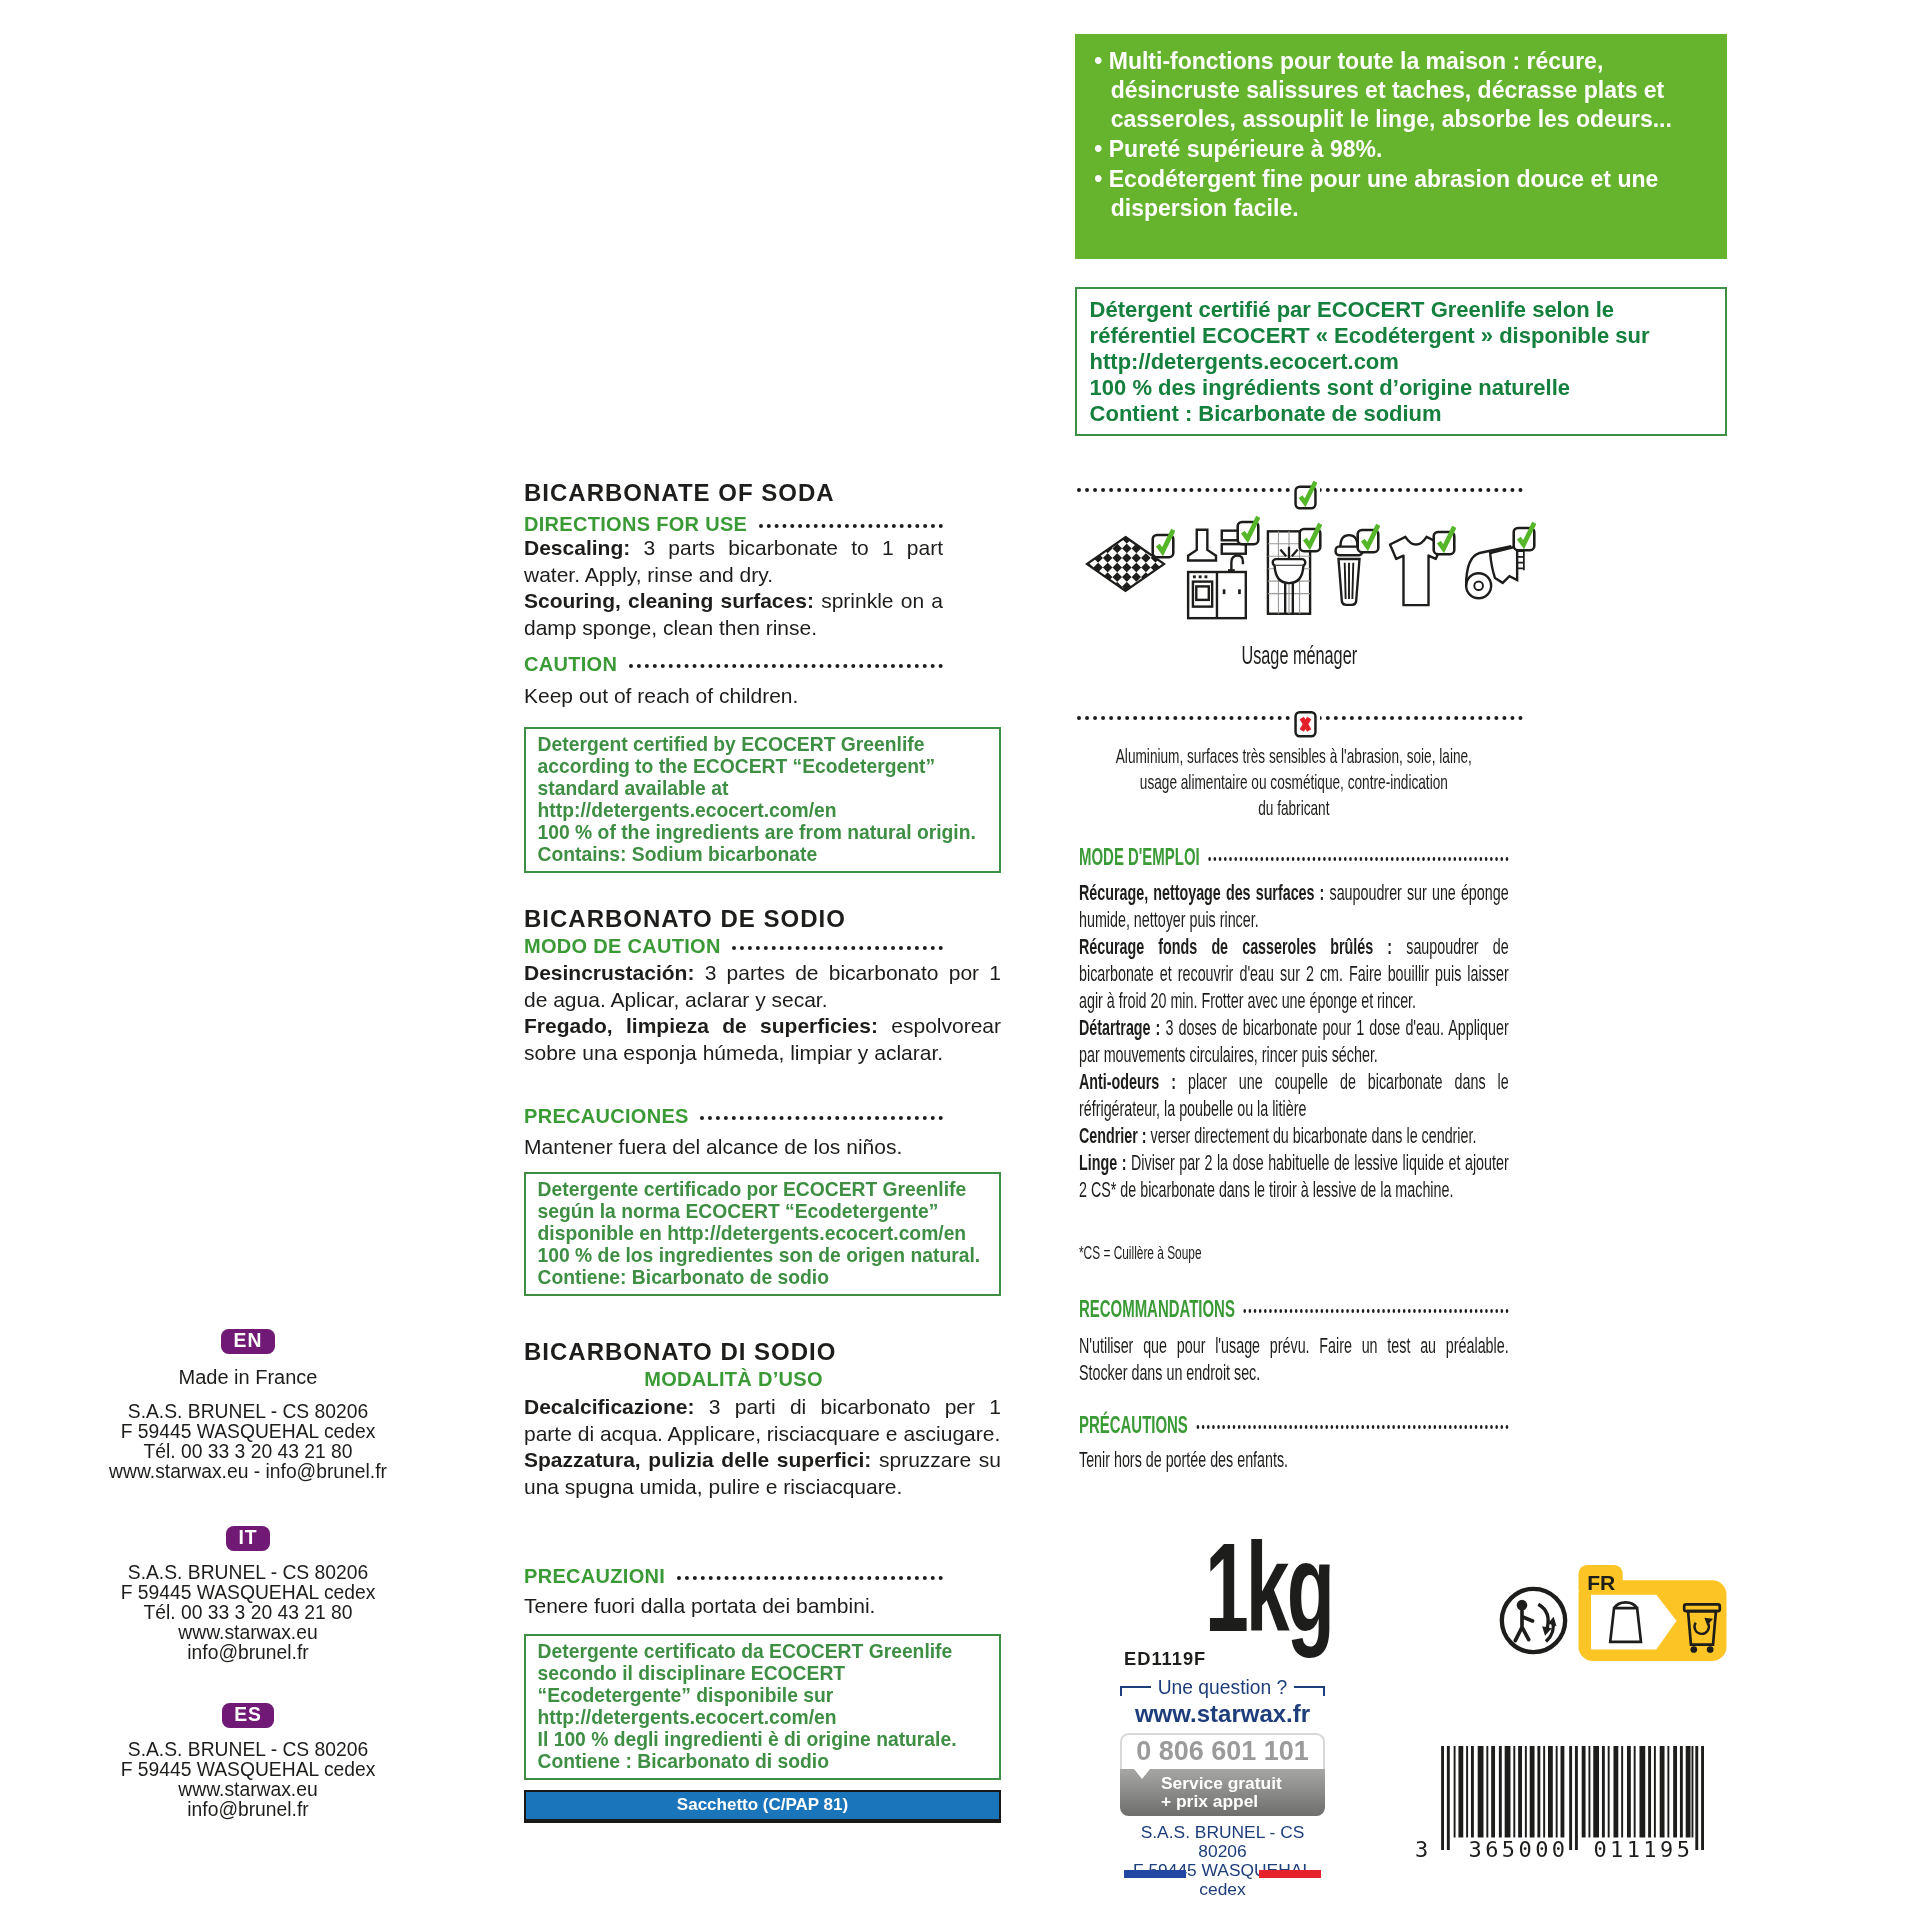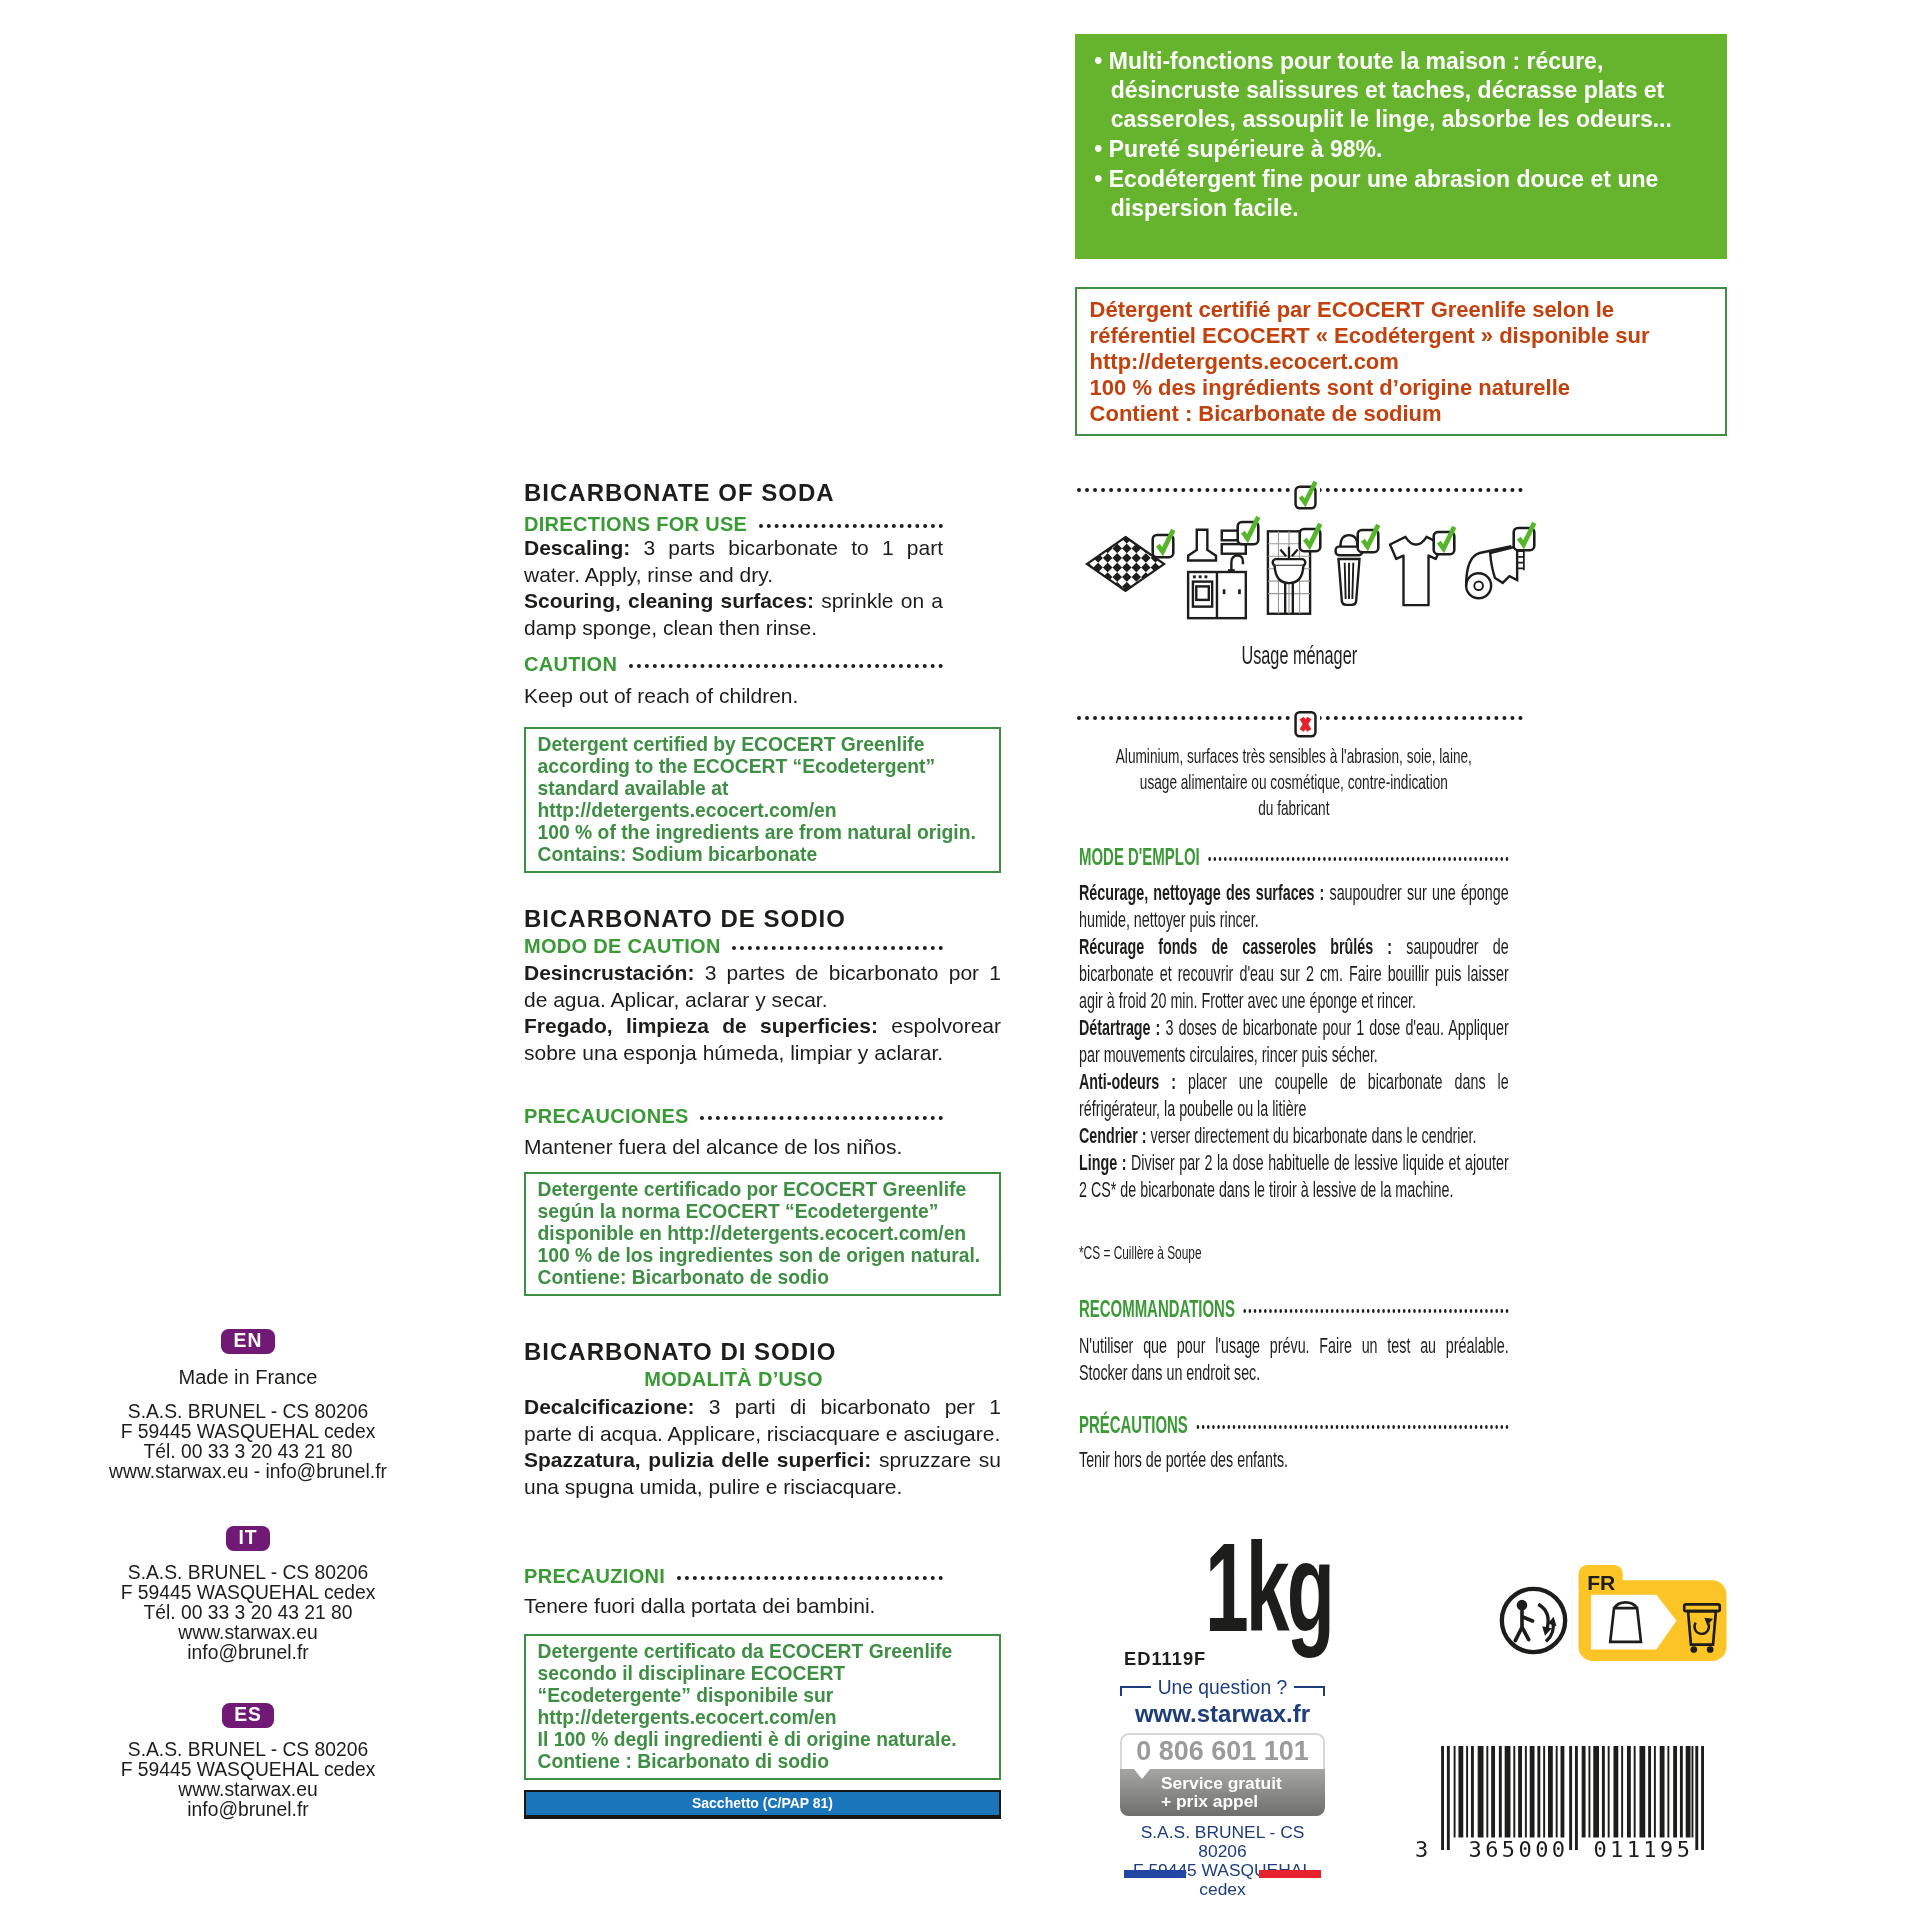--- a/index.html
+++ b/index.html
@@ -27,42 +27,42 @@
   .caut{font-size:21px;}
 
   .t-en{top:479px;} .h-en{top:513px;} .b-en{top:535px;}
   .h-caut-en{top:653px;} .c-en{top:684px;} .box-en{top:727px;}
   .t-es{top:905px;} .h-es{top:935px;} .b-es{top:960px;}
   .h-caut-es{top:1105px;} .c-es{top:1135px;} .box-es{top:1172px;}
   .t-it{top:1338px;} .h-it{top:1368px;flex-direction:column;} .b-it{top:1394px;}
   .h-caut-it{top:1565px;} .c-it{top:1594px;} .box-it{top:1634px;}
 
   .sacch{top:1790px;width:477px;border:2.4px solid #181816;}
-  .sacch-head{background:#1b75bb;color:#fff;font-weight:700;font-size:14px;text-align:center;
+  .sacch-head{background:#1b75bb;color:#fff;font-weight:700;font-size:17px;text-align:center;
               padding:2.9px 0 3.9px;border-bottom:2.4px solid #181816;}
   .sacch-body{padding:5.8px 11.6px 9.7px;font-size:18px;line-height:20px;}
 
   
   .addr{position:absolute;left:81px;width:334px;text-align:center;}
   .addr-en{top:1329px;} .addr-it{top:1526px;} .addr-es{top:1703px;}
   .flag-badge{display:inline-block;background:#701a75;color:#fff;font-weight:700;font-size:19.3px;
               padding:1px 12.6px 1.9px;border-radius:7.7px;letter-spacing:1px;}
   .made{font-size:20px;margin-top:12.6px;}
   .addr-lines{font-size:19.3px;line-height:20px;margin-top:12.6px;}
 
   
   .colright{position:absolute;left:1075px;top:0;width:652px;}
   .colright>*{position:absolute;left:0;}
 
   .benefits{top:34px;width:652px;height:225px;background:#66b32e;color:#fff;
             padding:12.6px 21px 0 19.3px;font-size:23px;line-height:29px;font-weight:700;}
   .bullet{padding-left:16.4px;text-indent:-16.4px;margin-bottom:1px;}
   .bullet::before{content:"• ";}
 
-  .certfr{top:287px;width:652px;border:2.9px solid #3e8e44;color:#c2410c;font-weight:700;
+  .certfr{top:287px;width:652px;border:2.9px solid #3e8e44;color:#15803d;font-weight:700;
           white-space:pre-line;padding:7.7px 12.6px;font-size:22px;line-height:26px;}
 
   .divider{height:0;border-top:4.8px dotted #1d1d1b;width:446px;left:1.9px;}
   .div1{top:488px;} .div2{top:716px;}
   .divider .dbadge{position:absolute;left:214px;top:-17.4px;background:#fff;padding:0 2.9px;}
 
   .icons-row{top:524px;left:9.7px;width:442px;height:102px;display:flex;
              justify-content:space-between;align-items:flex-end;}
   .uicon{position:relative;}
   .ub{position:absolute;top:-7.7px;right:-9.7px;}

